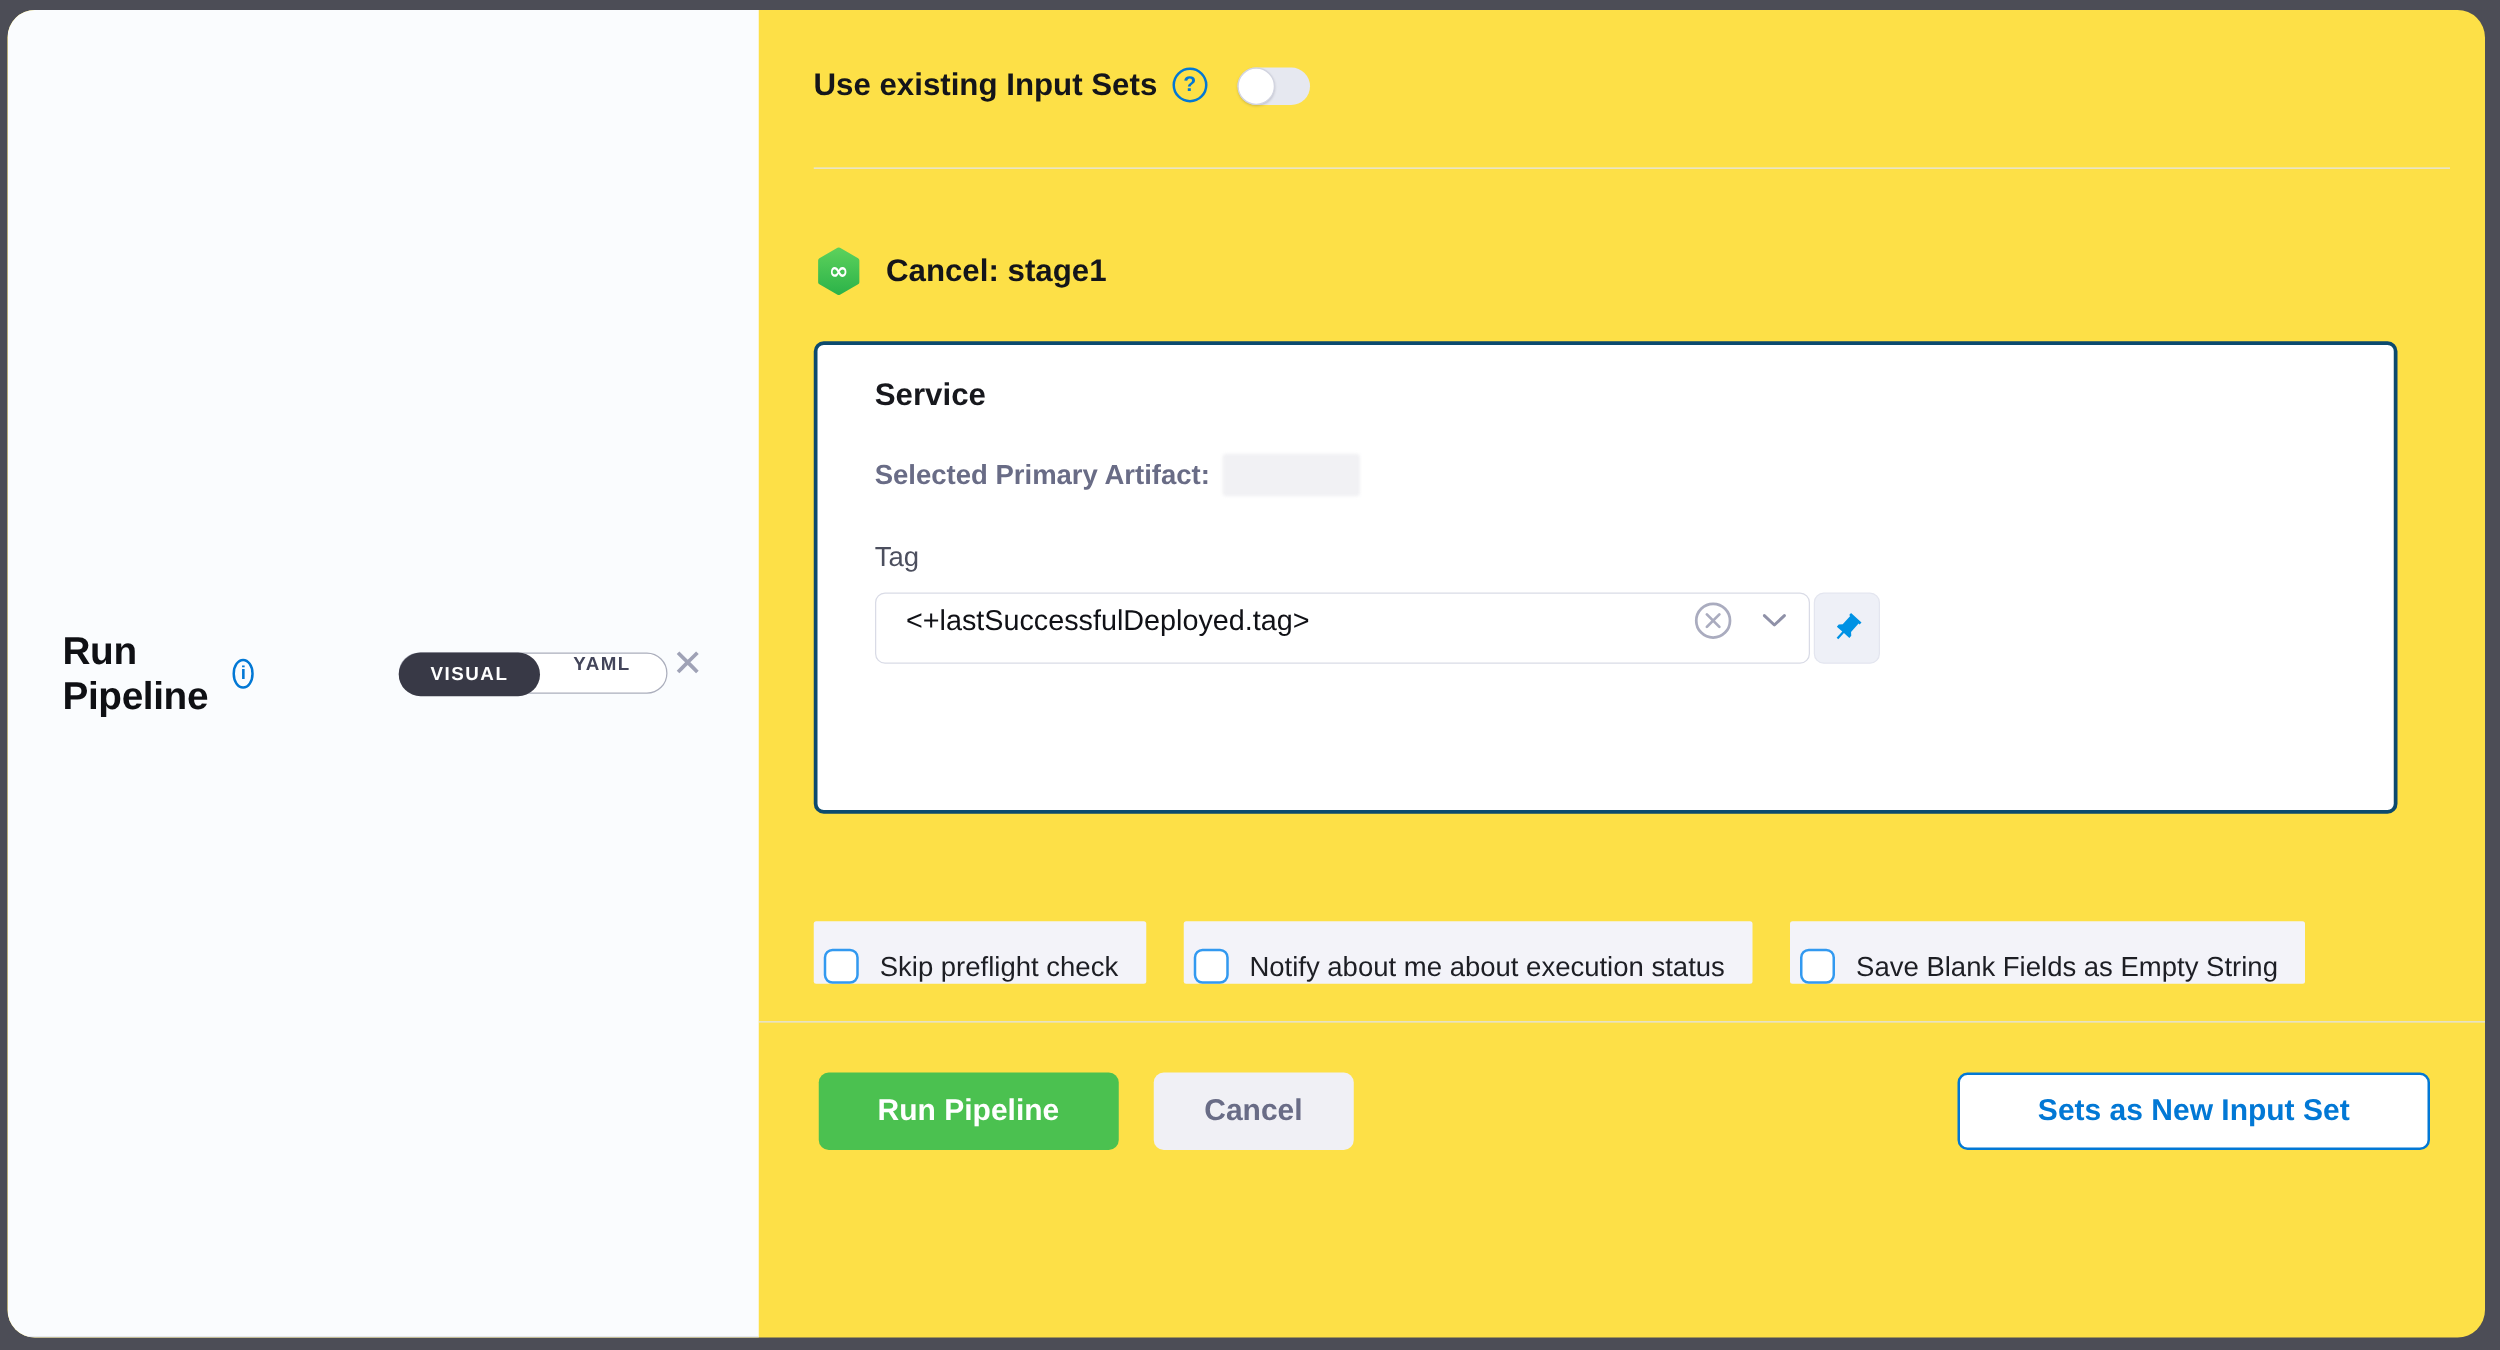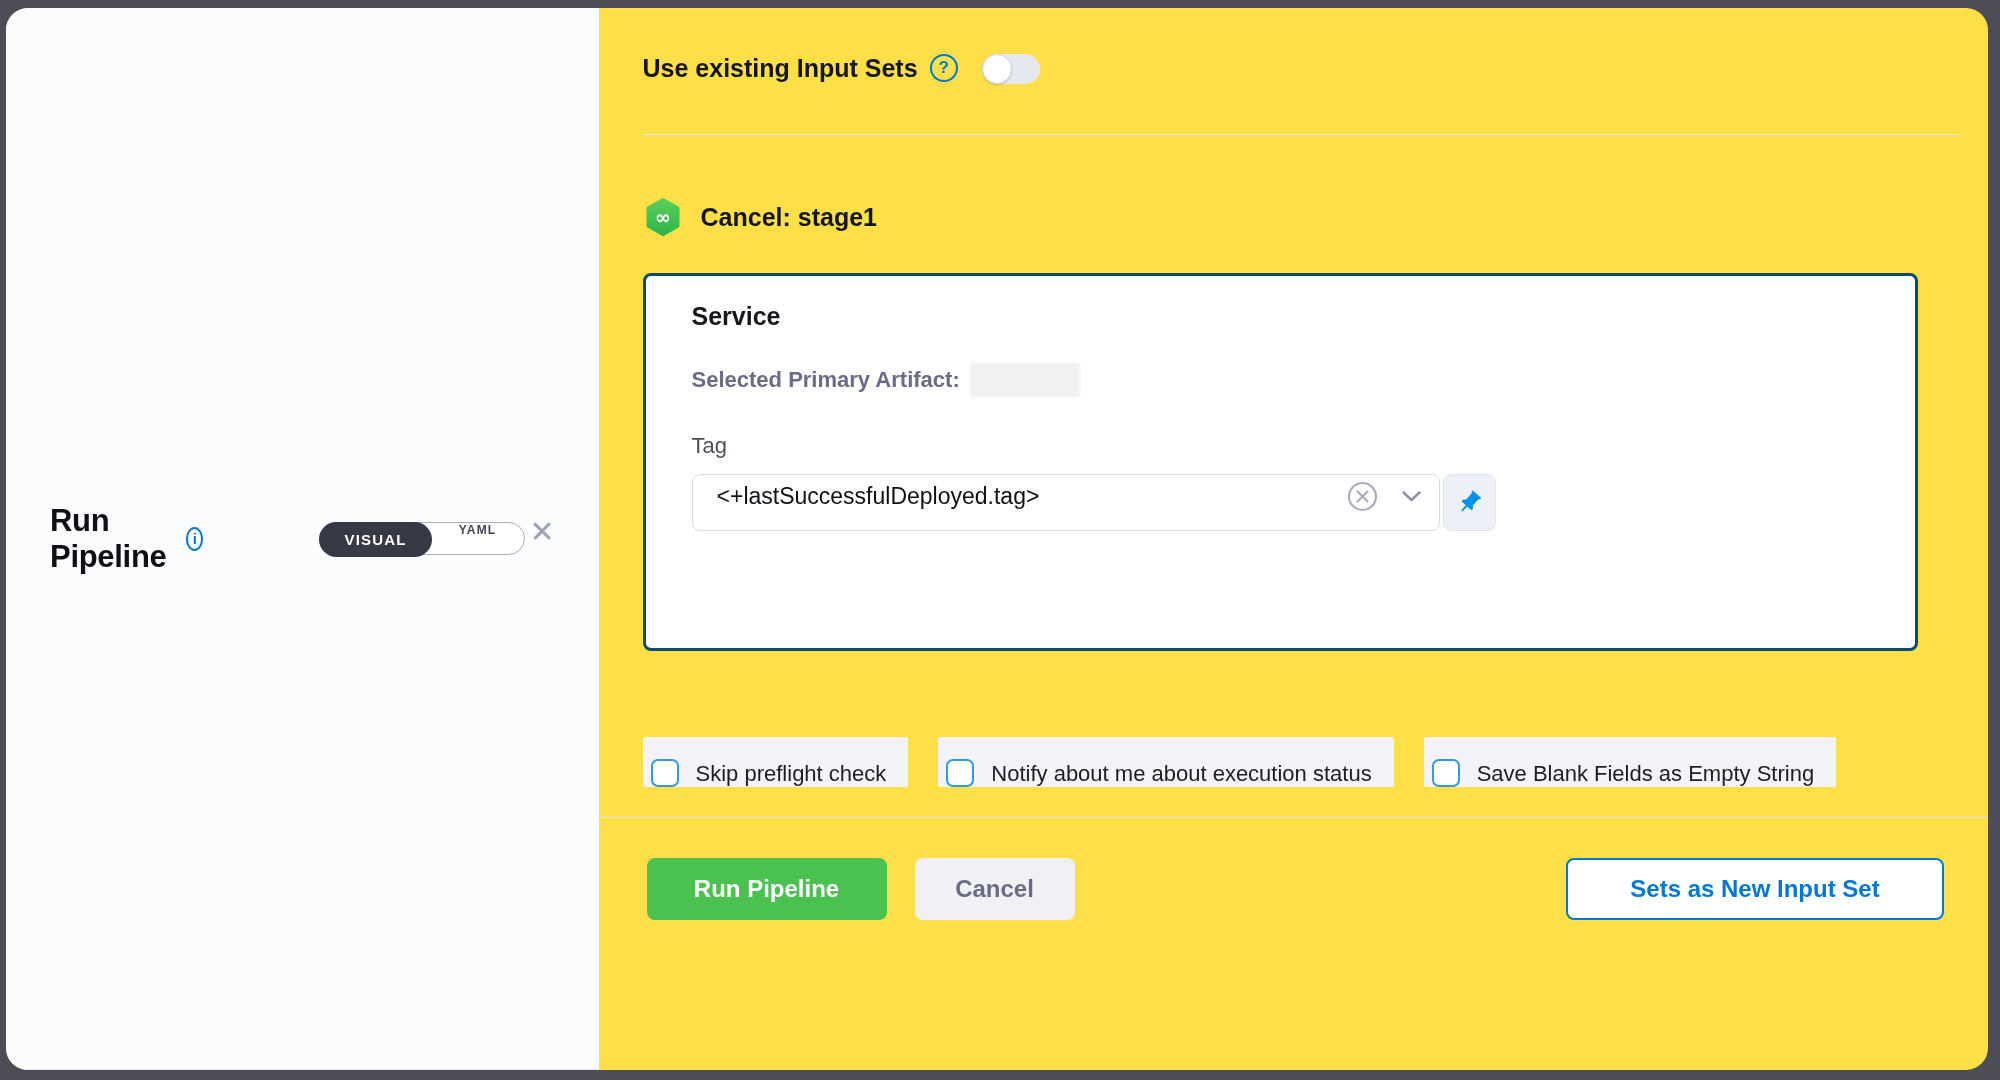--- a/index.html
+++ b/index.html
@@ -16,21 +16,21 @@
     margin-left:13px;cursor:pointer;}
   .stage-select{margin-left:44px;width:292px;height:61px;border:1.5px solid #0278d5;
     background:#eff8fe;border-radius:10px;display:flex;align-items:center;
     padding:0 24px 0 28px;justify-content:space-between;cursor:pointer;}
   .stage-select-value{color:#9598b0;font-size:23px;font-weight:500;}
   .view-toggle{margin-left:116px;height:33px;border:1px solid #abaebc;border-radius:17px;
     display:flex;align-items:flex-start;background:#fff;}
   .view-visual{height:35px;margin:-1px;padding:0 25px;background:#383946;color:#fff;
     border-radius:18px;font-size:15px;font-weight:700;letter-spacing:1.2px;
     display:flex;align-items:center;cursor:pointer;}
-  .view-yaml{padding:0 28px;color:#43455a;font-size:12px;font-weight:700;
+  .view-yaml{padding:0 28px;color:#43455a;font-size:15px;font-weight:700;
     letter-spacing:1.2px;cursor:pointer;}
   .close-btn{margin-left:auto;color:#9fa2b6;font-size:30px;line-height:1;cursor:pointer;
     margin-top:-14px;padding:4px;}
   
   .bodyArea{flex:1;padding-left:44px;position:relative;}
   .input-sets-row{display:flex;align-items:flex-start;margin-top:46px;height:54px;}
   .input-sets-label{font-size:25px;font-weight:600;color:#14151a;}
   .help-icon{width:28px;height:28px;border:2px solid #0278d5;border-radius:50%;color:#0278d5;
     font-weight:700;font-size:17px;display:flex;align-items:center;justify-content:center;
     margin-left:12px;cursor:pointer;}

